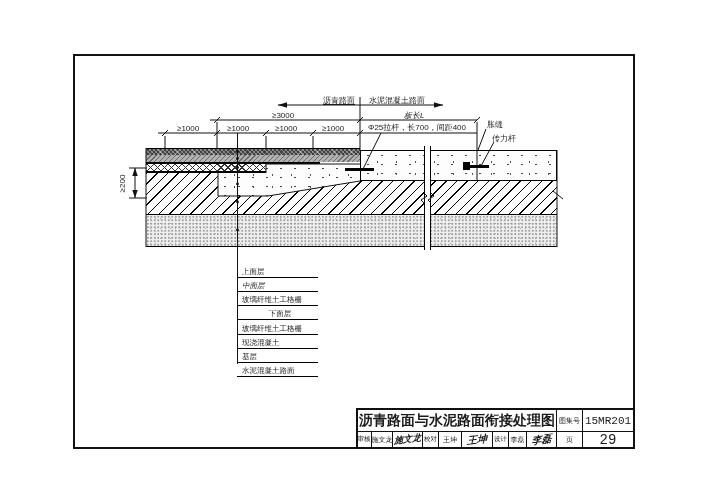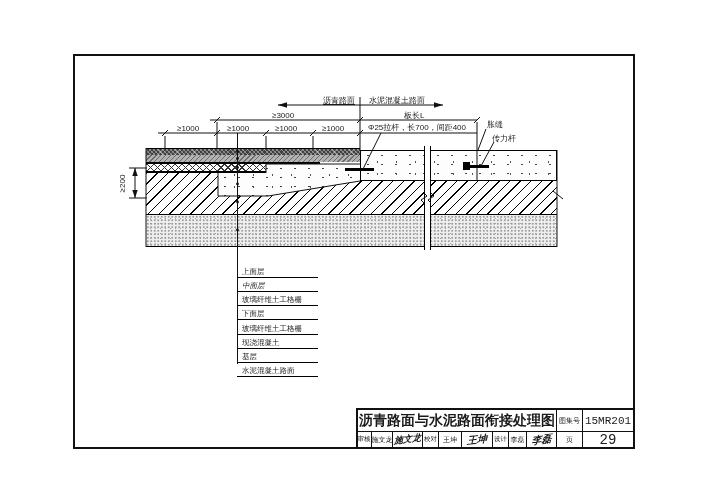--- a/index.html
+++ b/index.html
@@ -151,34 +151,34 @@
           <circle cx="237.5" cy="184" r="1.4"></circle>
         <circle cx="237.5" cy="202" r="1.4"></circle>
           <circle cx="237.5" cy="230" r="1.4"></circle>
       </g>
     </g>
   </svg>
 
   <div class="lbl" style="left:323px;top:96px;text-decoration:underline;">沥青路面</div>
   <div class="lbl" style="left:369px;top:96px;">水泥混凝土路面</div>
   <div class="lbl dim" style="left:272px;top:111px;">≥3000</div>
-  <div class="lbl dim" style="left:404px;top:111px;">板长L</div>
+  <div class="lbl dim" style="left:404px;top:111px;font-style:italic;">板长L</div>
   <div class="lbl dim" style="left:177px;top:124px;">≥1000</div>
   <div class="lbl dim" style="left:227px;top:124px;">≥1000</div>
   <div class="lbl dim" style="left:275px;top:124px;">≥1000</div>
   <div class="lbl dim" style="left:322px;top:124px;">≥1000</div>
   <div class="lbl dim" style="left:368px;top:123px;">Φ25拉杆，长700，间距400</div>
   <div class="lbl" style="left:487px;top:120px;">胀缝</div>
   <div class="lbl" style="left:492px;top:134px;">传力杆</div>
   <div class="lbl dim rot" style="left:110px;top:179px;width:24px;text-align:center;">≥200</div>
 
   <div class="callout" style="top:255px;">上面层</div>
   <div class="callout" style="top:269px;font-style:italic;">中面层</div>
   <div class="callout" style="top:283px;">玻璃纤维土工格栅</div>
-  <div class="callout" style="top:297px;">下面层</div>
+  <div class="callout" style="top:297px;text-align:center;">下面层</div>
   <div class="callout" style="top:312px;">玻璃纤维土工格栅</div>
   <div class="callout" style="top:326px;">现浇混凝土</div>
   <div class="callout" style="top:340px;">基层</div>
   <div class="callout" style="top:354px;">水泥混凝土路面</div>
 
   <div>
     <div class="tb-line" style="left:356px;top:408px;width:277px;height:2px;"></div>
     <div class="tb-line" style="left:356px;top:408px;width:2px;height:39px;"></div>
     <div class="tb-line" style="left:356px;top:431px;width:277px;height:1px;"></div>
     <div class="tb-line" style="left:556px;top:408px;width:1px;height:39px;"></div>

